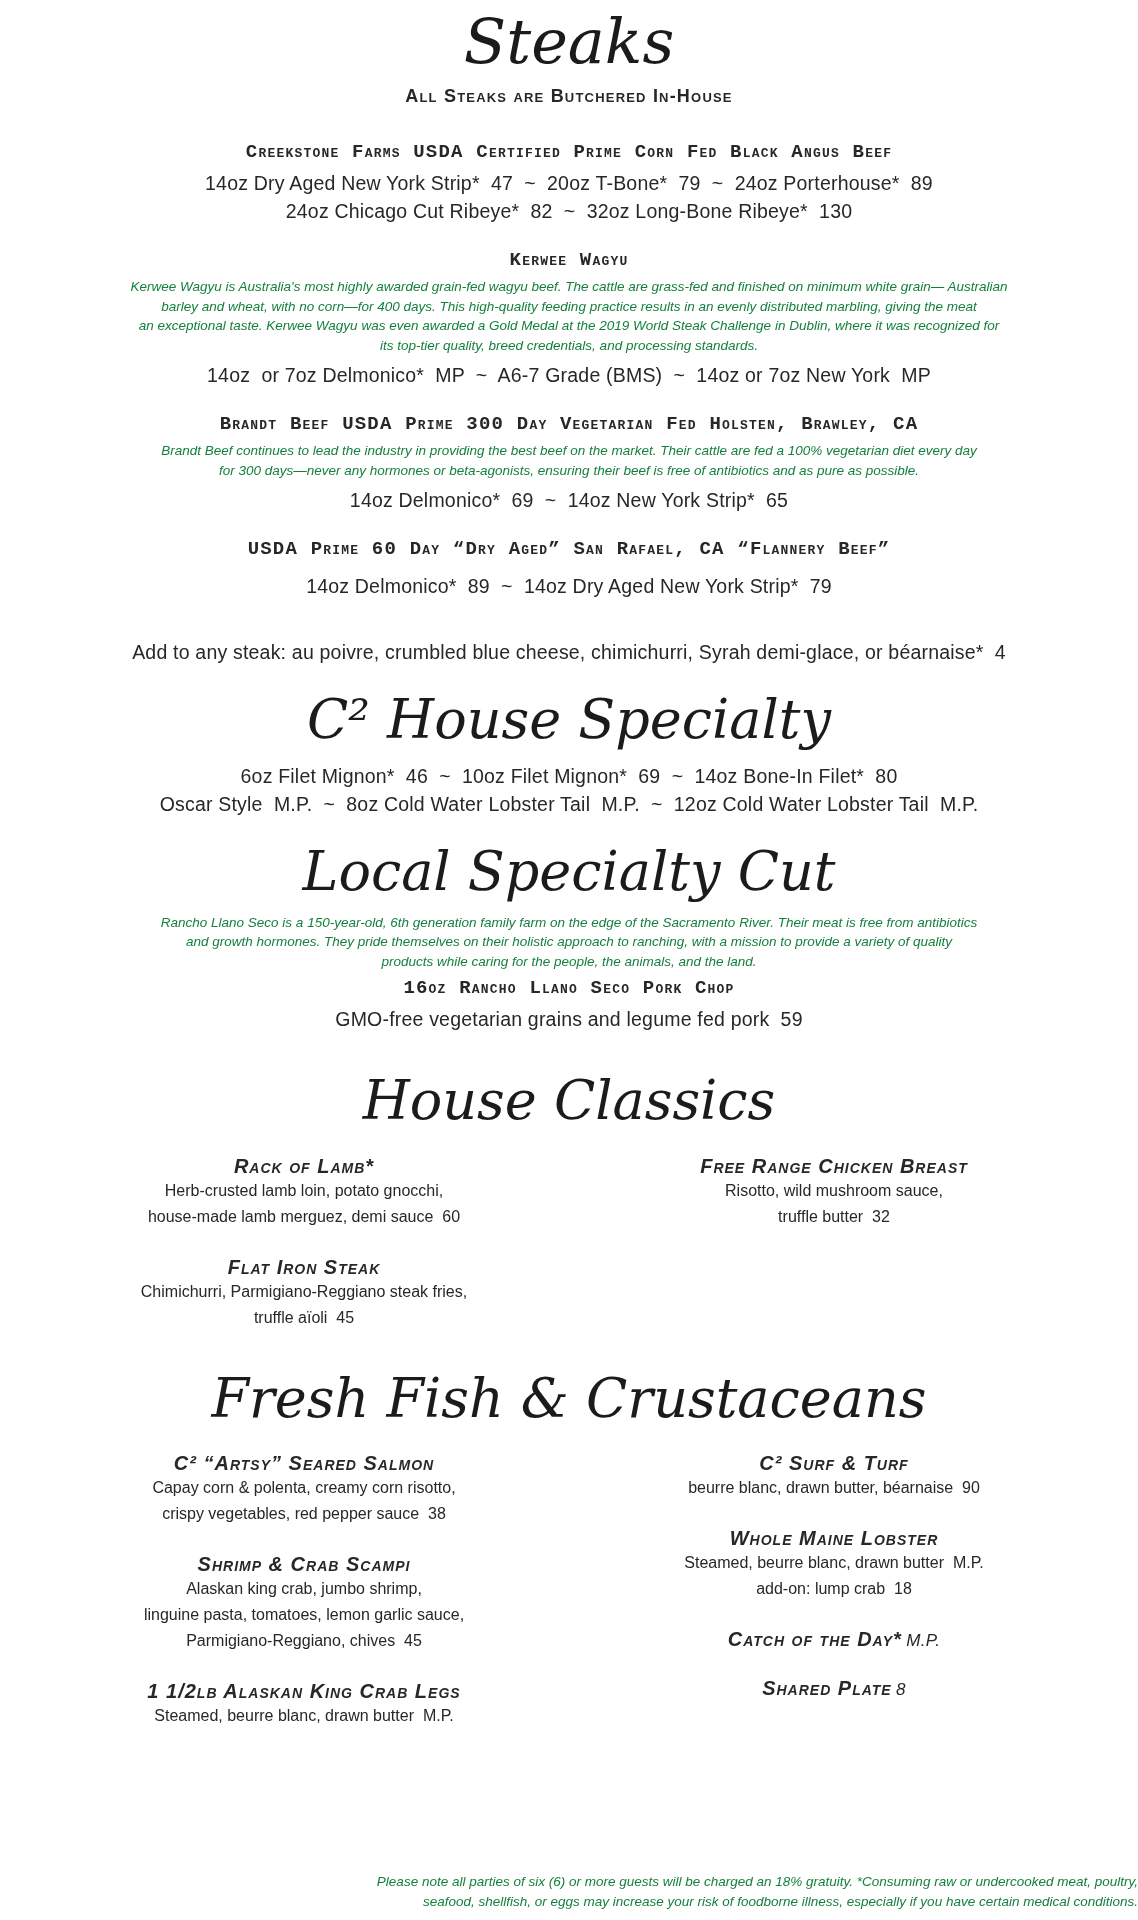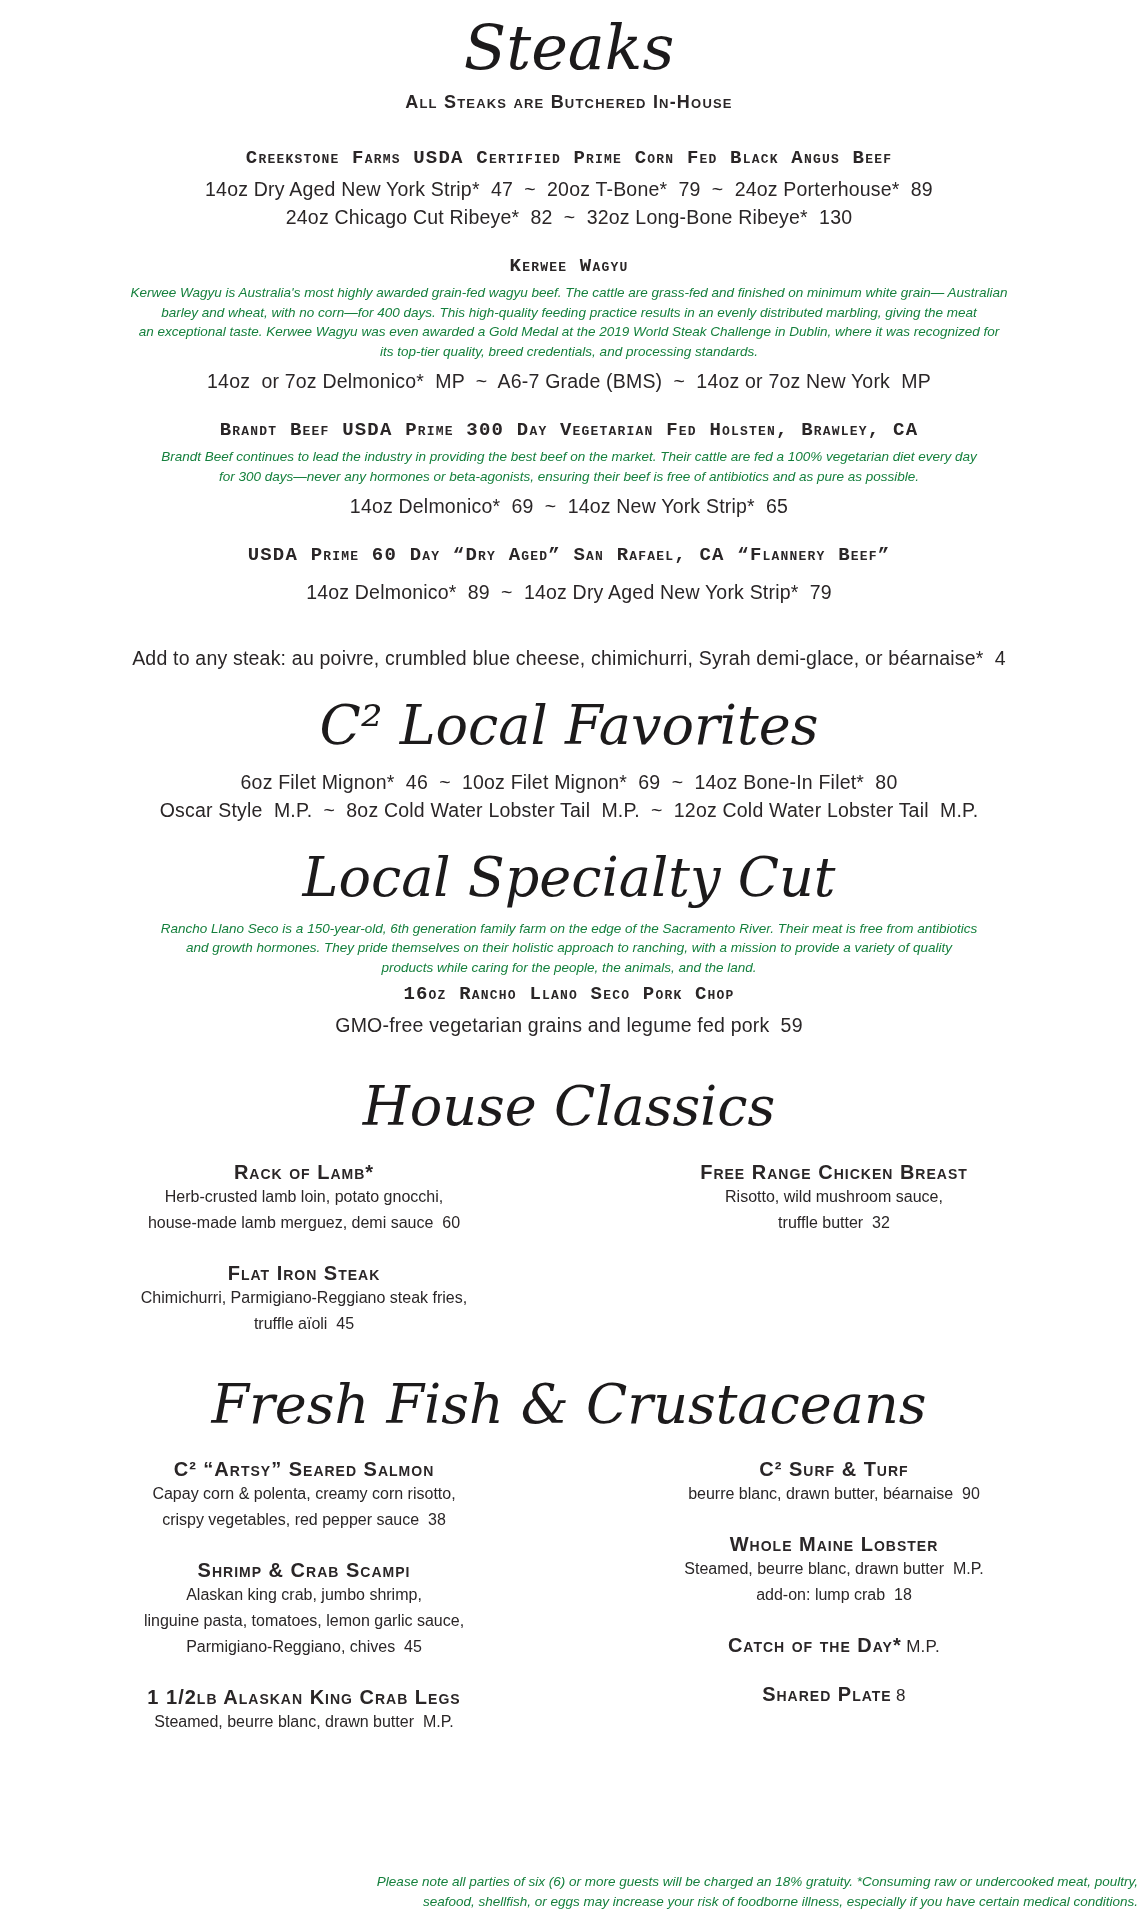--- a/index.html
+++ b/index.html
@@ -1,38 +1,38 @@
 <!DOCTYPE html>
 <html><head>
 <meta charset="utf-8">
 <style>
   html,body{margin:0;padding:0;background:#ffffff;}
   body{
     width:1138px;height:1920px;position:relative;overflow:hidden;
     font-family:"Liberation Sans", sans-serif;color:#242021;
     -webkit-font-smoothing:antialiased;
   }
-  .menu{width:1138px;text-align:center;padding-top:8px;}
+  .menu{width:1138px;text-align:center;padding-top:2px;}
 
   
   .script{
     font-family:"DejaVu Serif", serif;font-style:italic;font-weight:400;
     color:#1c1a1b;line-height:1.1;
   }
   .script.title-main{font-size:62px;margin:6px 0 10px 0;}
   .script.title-section{font-size:54px;}
 
   
   .sc-head{
     font-variant:small-caps;font-weight:700;letter-spacing:1.2px;
     color:#2a2627;
   }
   .subtitle{font-size:18px;margin-bottom:34px;}
   .section-head{font-size:19px;font-family:Liberation Mono, monospace;}
-  .dish-head{font-size:20px;letter-spacing:1px;}
+  .dish-head{font-size:20px;letter-spacing:1px;font-style:italic;}
 
   
   .offer{
     font-size:19.5px;line-height:28px;color:#2a2627;
     white-space:pre-wrap;letter-spacing:0.2px;
   }
 
   
   .ital{
     font-style:italic;font-size:13.5px;line-height:19.5px;color:#15803d;
@@ -93,21 +93,21 @@
   <div class="sc-head section-head">USDA Prime 60 Day “Dry Aged” San Rafael, CA “Flannery Beef”</div>
   <div class="gap-s"></div>
   <div class="offer">14oz Delmonico*  89  ~  14oz Dry Aged New York Strip*  79</div>
 
   <div class="gap-l"></div>
 
   <div class="offer">Add to any steak: au poivre, crumbled blue cheese, chimichurri, Syrah demi-glace, or béarnaise*  4</div>
 
   <div class="gap-m"></div>
 
-  <div class="script title-section">C² Local Favorites</div>
+  <div class="script title-section">C² House Specialty</div>
   <div class="gap-s"></div>
   <div class="offer">6oz Filet Mignon*  46  ~  10oz Filet Mignon*  69  ~  14oz Bone-In Filet*  80</div>
   <div class="offer">Oscar Style  M.P.  ~  8oz Cold Water Lobster Tail  M.P.  ~  12oz Cold Water Lobster Tail  M.P.</div>
 
   <div class="gap-m"></div>
 
   <div class="script title-section">Local Specialty Cut</div>
   <div class="gap-s"></div>
   <div class="ital">Rancho Llano Seco is a 150-year-old, 6th generation family farm on the edge of the Sacramento River. Their meat is free from antibiotics</div>
   <div class="ital">and growth hormones. They pride themselves on their holistic approach to ranching, with a mission to provide a variety of quality</div>

